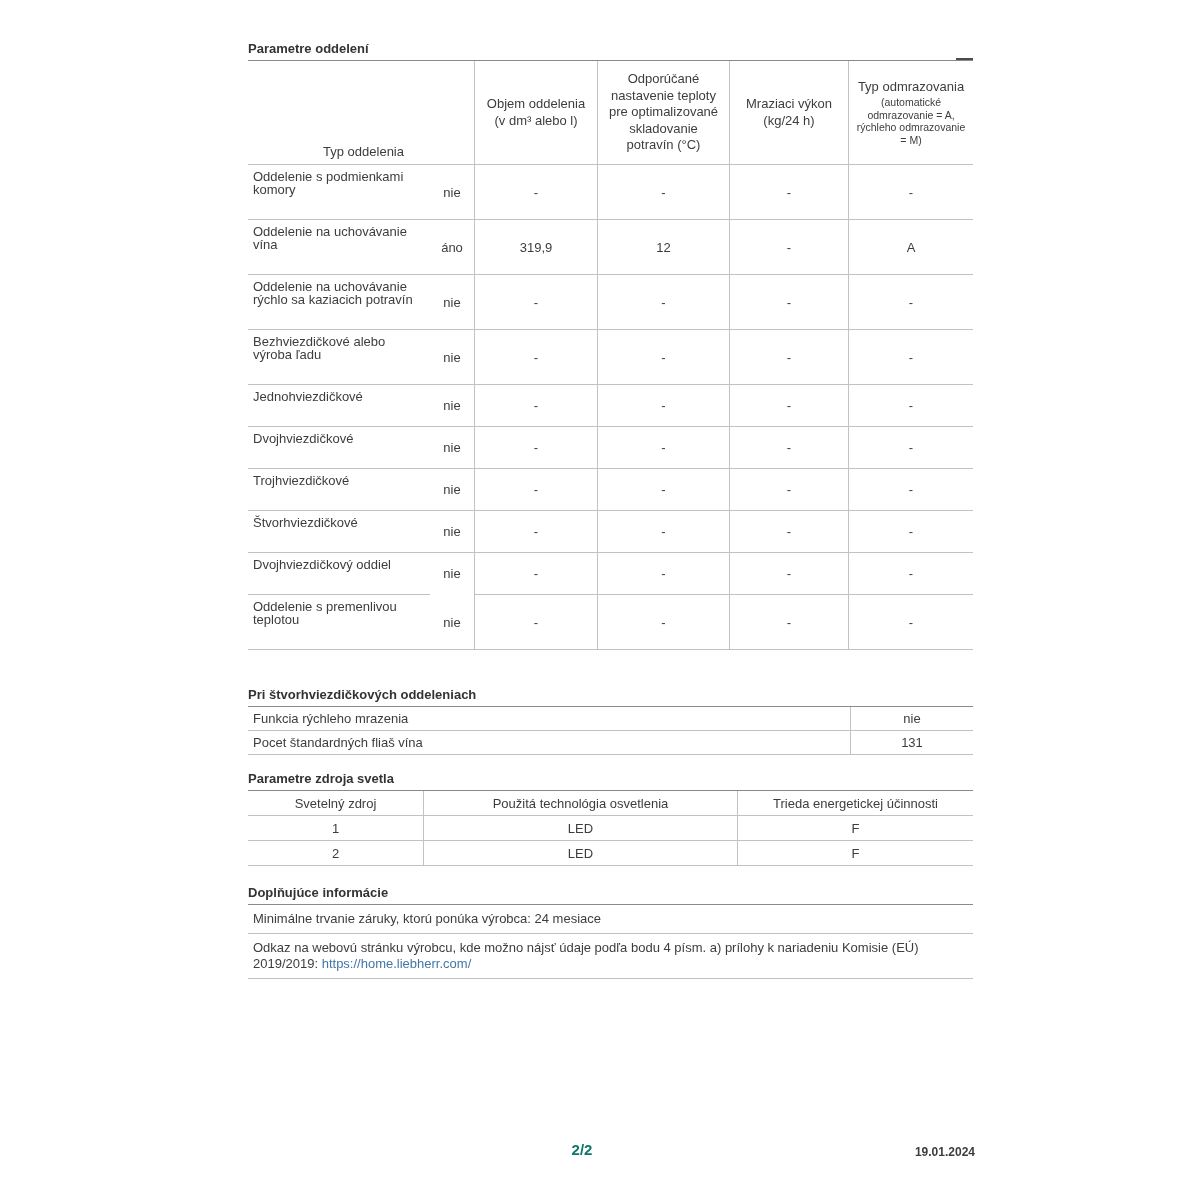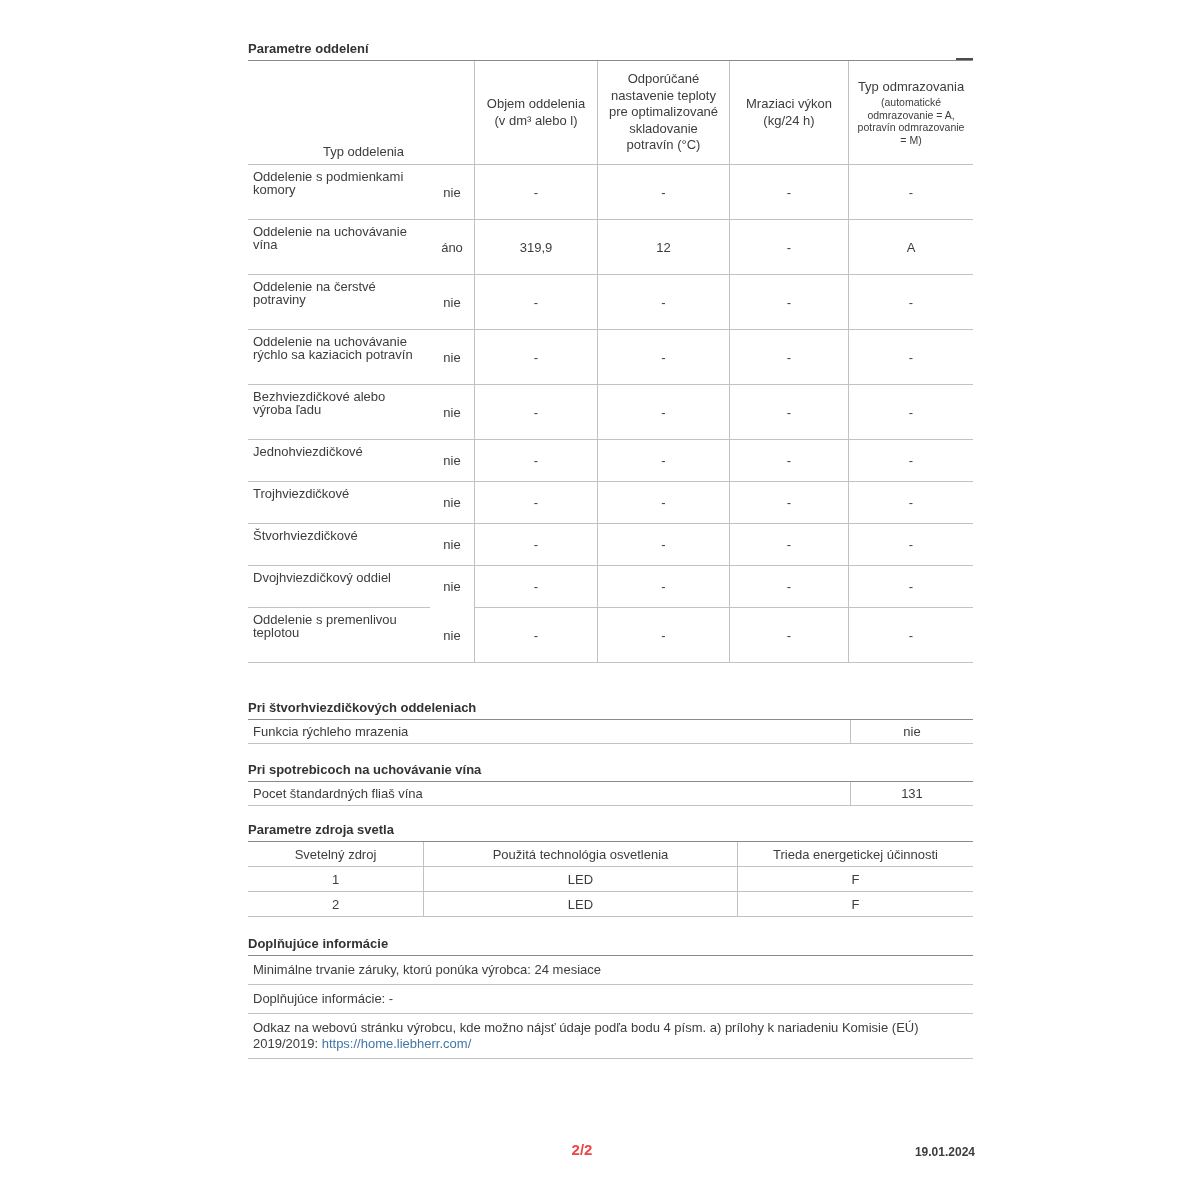--- a/index.html
+++ b/index.html
@@ -46,21 +46,21 @@
   .info-row { border-bottom:1px solid #c2c2c2; padding:6px 8px 6px 5px; line-height:16px; font-size:13px; }
   .info-row a { color:#4276a7; text-decoration:none; }
 
   .mt37 { margin-top:37px; }
   .mt18 { margin-top:18px; }
   .mt16 { margin-top:16px; }
   .mt19 { margin-top:19px; }
 
   .footer-page {
     position:absolute; left:522px; top:1141px; width:120px; text-align:center;
-    font-size:15px; font-weight:bold; color:#ef4444;
+    font-size:15px; font-weight:bold; color:#0f766e;
   }
   .footer-date {
     position:absolute; right:225px; top:1145px;
     font-size:12px; font-weight:bold; color:#3d3d3d;
   }
 </style>
 </head>
 <body>
 
 <div class="content">
@@ -79,21 +79,21 @@
         <col style="width:125px">
     </colgroup>
     <thead>
       <tr>
         <td class="type-h" colspan="2">Typ oddelenia</td>
         <td class="vb">Objem oddelenia (v dm³ alebo l)</td>
         <td class="vb">Odporúčané nastavenie teploty pre optimalizované skladovanie potravín (°C)</td>
         <td class="vb">Mraziaci výkon (kg/24 h)</td>
         <td class="vb">
           <span>Typ odmrazovania</span>
-          <span class="defrost-sub">(automatické odmrazovanie = A, potravín odmrazovanie = M)</span>
+          <span class="defrost-sub">(automatické odmrazovanie = A, rýchleho odmrazovanie = M)</span>
         </td>
       </tr>
     </thead>
     <tbody>
       <tr>
         <td class="lab">Oddelenie s podmienkami komory</td>
         <td class="flag">nie</td>
         <td class="val vb">-</td>
         <td class="val vb">-</td>
         <td class="val vb">-</td>
@@ -101,45 +101,45 @@
       </tr>
       <tr>
         <td class="lab">Oddelenie na uchovávanie vína</td>
         <td class="flag">áno</td>
         <td class="val vb">319,9</td>
         <td class="val vb">12</td>
         <td class="val vb">-</td>
         <td class="val vb">A</td>
       </tr>
       <tr>
-        <td class="lab">Oddelenie na čerstvé potraviny</td>
-        <td class="flag">nie</td>
-        <td class="val vb">-</td>
-        <td class="val vb">-</td>
-        <td class="val vb">-</td>
-        <td class="val vb">-</td>
-      </tr>
-      <tr>
         <td class="lab">Oddelenie na uchovávanie rýchlo sa kaziacich potravín</td>
         <td class="flag">nie</td>
         <td class="val vb">-</td>
         <td class="val vb">-</td>
         <td class="val vb">-</td>
         <td class="val vb">-</td>
       </tr>
       <tr>
         <td class="lab">Bezhviezdičkové alebo výroba ľadu</td>
         <td class="flag">nie</td>
         <td class="val vb">-</td>
         <td class="val vb">-</td>
         <td class="val vb">-</td>
         <td class="val vb">-</td>
       </tr>
       <tr>
         <td class="lab">Jednohviezdičkové</td>
+        <td class="flag">nie</td>
+        <td class="val vb">-</td>
+        <td class="val vb">-</td>
+        <td class="val vb">-</td>
+        <td class="val vb">-</td>
+      </tr>
+      <tr>
+        <td class="lab">Dvojhviezdičkové</td>
         <td class="flag">nie</td>
         <td class="val vb">-</td>
         <td class="val vb">-</td>
         <td class="val vb">-</td>
         <td class="val vb">-</td>
       </tr>
       <tr>
         <td class="lab">Trojhviezdičkové</td>
         <td class="flag">nie</td>
         <td class="val vb">-</td>
@@ -181,21 +181,20 @@
         <col style="width:123px">
       </colgroup>
     <tbody>
         <tr>
       <td class="k">Funkcia rýchleho mrazenia</td>
       <td class="v">nie</td>
     </tr>
   </tbody>
     </table>
 
-  <div class="sec-title mt18">Pri spotrebicoch na uchovávanie vína</div>
   <table class="kv">
     <colgroup>
         <col style="width:602px">
         <col style="width:123px">
       </colgroup>
     <tbody>
         <tr>
       <td class="k">Pocet štandardných fliaš vína</td>
       <td class="v">131</td>
     </tr>
@@ -223,21 +222,20 @@
     <tr>
       <td>2</td>
       <td class="vb">LED</td>
       <td class="vb">F</td>
     </tr>
   </tbody>
     </table>
 
   <div class="sec-title mt19">Doplňujúce informácie</div>
   <div class="info-row">Minimálne trvanie záruky, ktorú ponúka výrobca: 24 mesiace</div>
-  <div class="info-row">Doplňujúce informácie: -</div>
   <div class="info-row">
     <span>Odkaz na webovú stránku výrobcu, kde možno nájsť údaje podľa bodu 4 písm. a) prílohy k nariadeniu Komisie (EÚ) 2019/2019: </span><a href="#">https://home.liebherr.com/</a>
   </div>
 
 </div>
 
 <div class="footer-page">2/2</div>
 <div class="footer-date">19.01.2024</div>
 
 </body></html>

